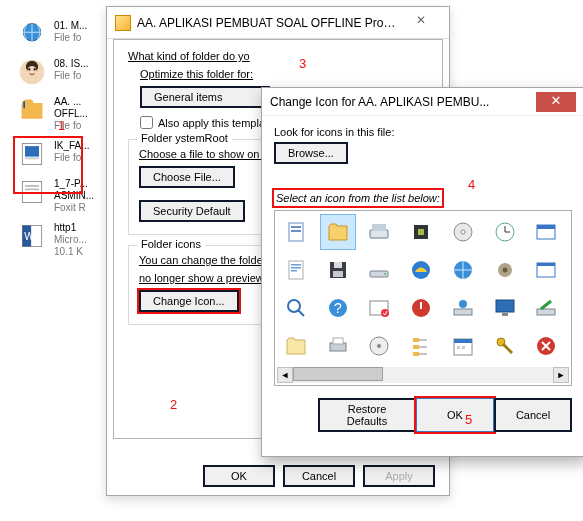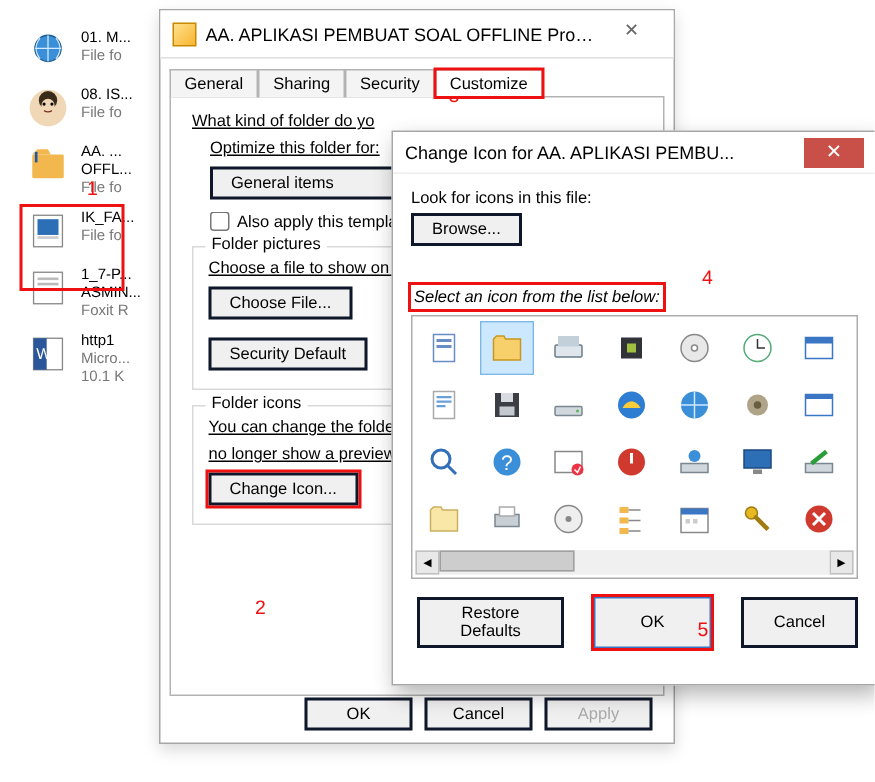--- a/index.html
+++ b/index.html
@@ -45,21 +45,21 @@
   .path-input { flex: 1; border: 1px solid #adadad; padding: 2px 4px; font-size: 11px; height: 21px; }
   .select-label { margin-top: 26px; outline: 2px solid #e11; padding: 2px; display: inline-block; font-style: italic; }
   .icon-grid-box { border: 1px solid #adadad; margin-top: 4px; padding: 4px; height: 176px; position: relative; }
   .icon-grid { display: grid; grid-template-columns: repeat(7, 1fr); gap: 4px; }
   .ic { width: 34px; height: 34px; display: flex; align-items: center; justify-content: center; }
   .ic.selected { background: #cce8ff; outline: 1px solid #7ab8e8; }
   .scroll-h { position: absolute; left: 2px; right: 2px; bottom: 2px; height: 16px; background: #f0f0f0; display: flex; align-items: center; }
   .sc-btn { width: 16px; height: 16px; background: #e8e8e8; border: 1px solid #c0c0c0; text-align: center; font-size: 9px; line-height: 14px; }
   .sc-track { flex: 1; height: 16px; background: #f0f0f0; position: relative; }
   .sc-thumb { position: absolute; left: 0; top: 0; width: 90px; height: 14px; background: #cdcdcd; border: 1px solid #a0a0a0; }
-  .icon-bottom { display: flex; gap: 20px; justify-content: flex-end; margin-top: 12px; }
+  .icon-bottom { display: flex; gap: 0; justify-content: flex-end; margin-top: 12px; }
   .icon-bottom .btn { width: 78px; text-align: center; }
   .btn.ok-hl { outline: 2px solid #e11; border: 1px solid #3a76c4; }
 
   
   .anno { position: absolute; border: 2px solid #e11; pointer-events: none; }
   .anno-label { position: absolute; color: #e11; font-size: 13px; font-family: Arial,sans-serif; }
 
   
   .svgico { width: 28px; height: 28px; }
   .gridico { width: 24px; height: 24px; }
@@ -140,37 +140,31 @@
         <div class="file-sub">10.1 K</div>
       </div>
   </div>
 </div>
 
 <div class="prop-dialog">
   <div class="prop-title">
     <div class="sys-icon"></div>
     <div class="prop-title-text">AA. APLIKASI PEMBUAT SOAL OFFLINE Prope...</div>
     <div class="caption-x">✕</div>
-  </div>
-  <div class="tabs">
-    <div class="tab">General</div>
-    <div class="tab">Sharing</div>
-    <div class="tab">Security</div>
-    <div class="tab active highlight">Customize</div>
   </div>
   <div class="tab-panel">
     <div class="caption">What kind of folder do yo</div>
     <div class="caption" style="margin-left:12px">Optimize this folder for:</div>
     <button class="btn" style="margin-left:12px;width:130px;text-align:left">General items</button>
     <div class="chk" style="margin-left:12px">
       <input type="checkbox" style="">
       <span>Also apply this template</span>
     </div>
     <div class="group">
-      <div class="group-legend">Folder pictures</div>
+      <div class="group-legend">Folder ystemRoot</div>
       <div class="caption">Choose a file to show on t</div>
       <button class="btn">Choose File...</button><br><br>
       <button class="btn">Security Default</button>
     </div>
     <div class="group">
       <div class="group-legend">Folder icons</div>
       <div class="caption">You can change the folde</div>
       <div class="caption">no longer show a preview</div>
       <button class="btn" style="outline:2px solid #e11">Change Icon...</button>
     </div>

